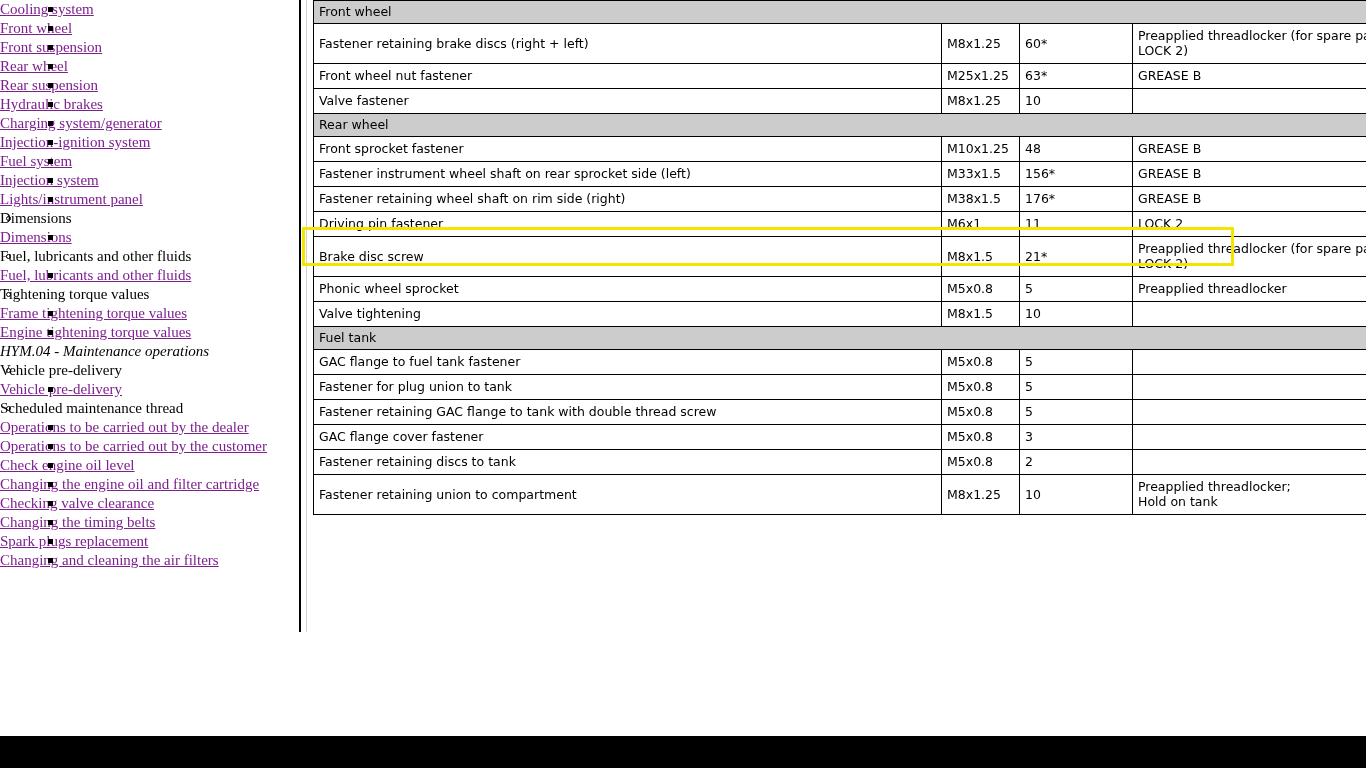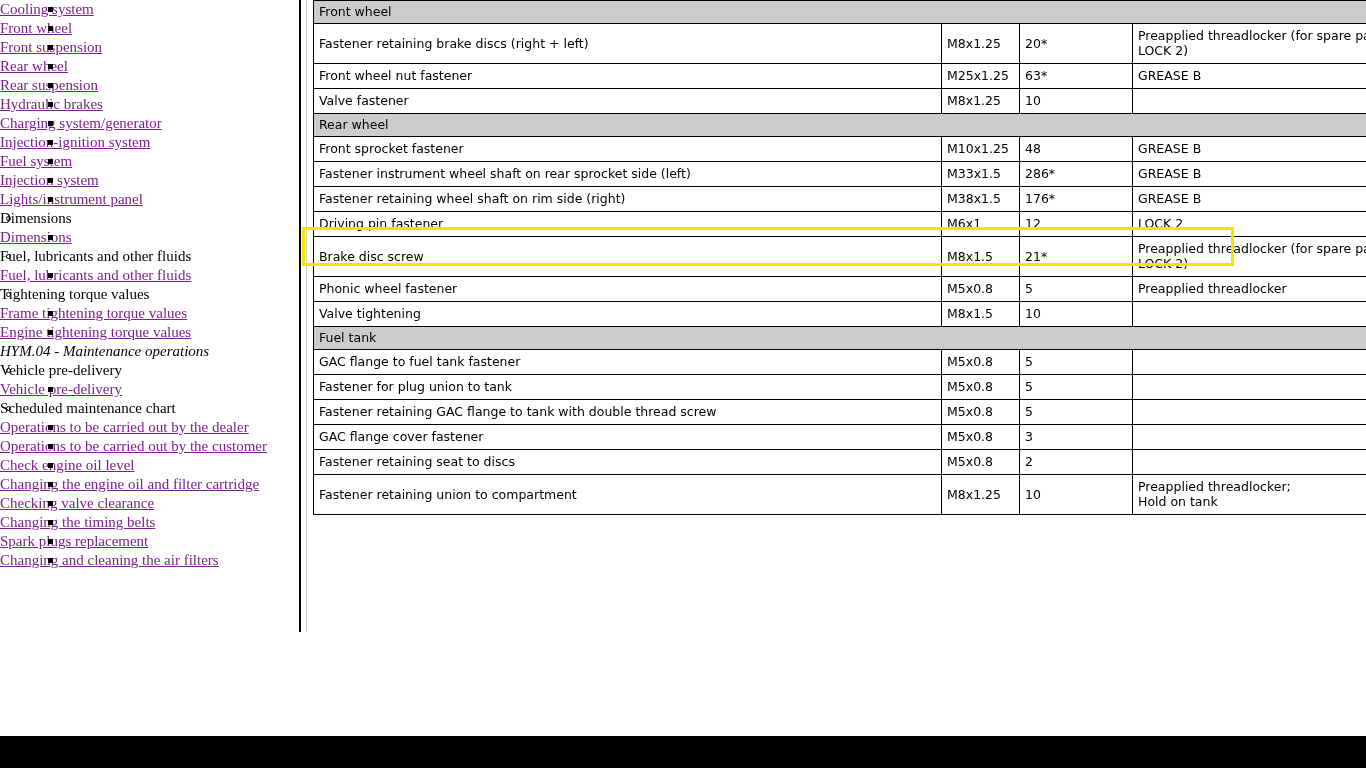--- a/index.html
+++ b/index.html
@@ -189,21 +189,21 @@
         <li class="lvl2"><span class="bullet"></span><span class="plain multiline">Dimensions</span></li>
         <li class="lvl3"><span class="bullet"></span><span class="lnk multiline">Dimensions</span></li>
         <li class="lvl2"><span class="bullet"></span><span class="plain multiline">Fuel, lubricants and other fluids</span></li>
         <li class="lvl3"><span class="bullet"></span><span class="lnk multiline">Fuel, lubricants and other fluids</span></li>
         <li class="lvl2"><span class="bullet"></span><span class="plain multiline">Tightening torque values</span></li>
         <li class="lvl3"><span class="bullet"></span><span class="lnk multiline">Frame tightening torque values</span></li>
         <li class="lvl3"><span class="bullet"></span><span class="lnk multiline">Engine tightening torque values</span></li>
         <li class="lvl1"><span class="plain multiline">HYM.04 - Maintenance operations</span></li>
         <li class="lvl2"><span class="bullet"></span><span class="plain multiline">Vehicle pre-delivery</span></li>
         <li class="lvl3"><span class="bullet"></span><span class="lnk multiline">Vehicle pre-delivery</span></li>
-        <li class="lvl2"><span class="bullet"></span><span class="plain multiline">Scheduled maintenance chart</span></li>
+        <li class="lvl2"><span class="bullet"></span><span class="plain multiline">Scheduled maintenance thread</span></li>
         <li class="lvl3"><span class="bullet"></span><span class="lnk multiline">Operations to be carried out by the dealer</span></li>
         <li class="lvl3"><span class="bullet"></span><span class="lnk multiline">Operations to be carried out by the customer</span></li>
         <li class="lvl3"><span class="bullet"></span><span class="lnk multiline">Check engine oil level</span></li>
         <li class="lvl3"><span class="bullet"></span><span class="lnk multiline">Changing the engine oil and filter cartridge</span></li>
         <li class="lvl3"><span class="bullet"></span><span class="lnk multiline">Checking valve clearance</span></li>
         <li class="lvl3"><span class="bullet"></span><span class="lnk multiline">Changing the timing belts</span></li>
         <li class="lvl3"><span class="bullet"></span><span class="lnk multiline">Spark plugs replacement</span></li>
         <li class="lvl3"><span class="bullet"></span><span class="lnk multiline">Changing and cleaning the air filters</span></li>
       </ul>
   </div>
@@ -219,21 +219,21 @@
           <col class="c-torque">
           <col class="c-notes">
       </colgroup>
       <tbody id="table-body">
           <tr class="section">
             <td colspan="4">Front wheel</td>
           </tr>
           <tr>
             <td>Fastener retaining brake discs (right + left)</td>
             <td>M8x1.25</td>
-            <td>20*</td>
+            <td>60*</td>
             <td class="multi">Preapplied threadlocker (for spare parts<br>LOCK 2)</td>
           </tr>
           <tr>
             <td>Front wheel nut fastener</td>
             <td>M25x1.25</td>
             <td>63*</td>
             <td>GREASE B</td>
           </tr>
           <tr>
             <td>Valve fastener</td>
@@ -246,43 +246,43 @@
           </tr>
           <tr>
             <td>Front sprocket fastener</td>
             <td>M10x1.25</td>
             <td>48</td>
             <td>GREASE B</td>
           </tr>
           <tr>
             <td>Fastener instrument wheel shaft on rear sprocket side (left)</td>
             <td>M33x1.5</td>
-            <td>286*</td>
+            <td>156*</td>
             <td>GREASE B</td>
           </tr>
           <tr>
             <td>Fastener retaining wheel shaft on rim side (right)</td>
             <td>M38x1.5</td>
             <td>176*</td>
             <td>GREASE B</td>
           </tr>
           <tr>
             <td>Driving pin fastener</td>
             <td>M6x1</td>
-            <td>12</td>
+            <td>11</td>
             <td>LOCK 2</td>
           </tr>
           <tr>
             <td>Brake disc screw</td>
             <td>M8x1.5</td>
             <td>21*</td>
             <td class="multi">Preapplied threadlocker (for spare parts<br>LOCK 2)</td>
           </tr>
           <tr>
-            <td>Phonic wheel fastener</td>
+            <td>Phonic wheel sprocket</td>
             <td>M5x0.8</td>
             <td>5</td>
             <td>Preapplied threadlocker</td>
           </tr>
           <tr>
             <td>Valve tightening</td>
             <td>M8x1.5</td>
             <td>10</td>
             <td></td>
           </tr>
@@ -307,21 +307,21 @@
             <td>5</td>
             <td></td>
           </tr>
           <tr>
             <td>GAC flange cover fastener</td>
             <td>M5x0.8</td>
             <td>3</td>
             <td></td>
           </tr>
           <tr>
-            <td>Fastener retaining seat to discs</td>
+            <td>Fastener retaining discs to tank</td>
             <td>M5x0.8</td>
             <td>2</td>
             <td></td>
           </tr>
           <tr>
             <td>Fastener retaining union to compartment</td>
             <td>M8x1.25</td>
             <td>10</td>
             <td class="multi">Preapplied threadlocker;<br>Hold on tank</td>
           </tr>

